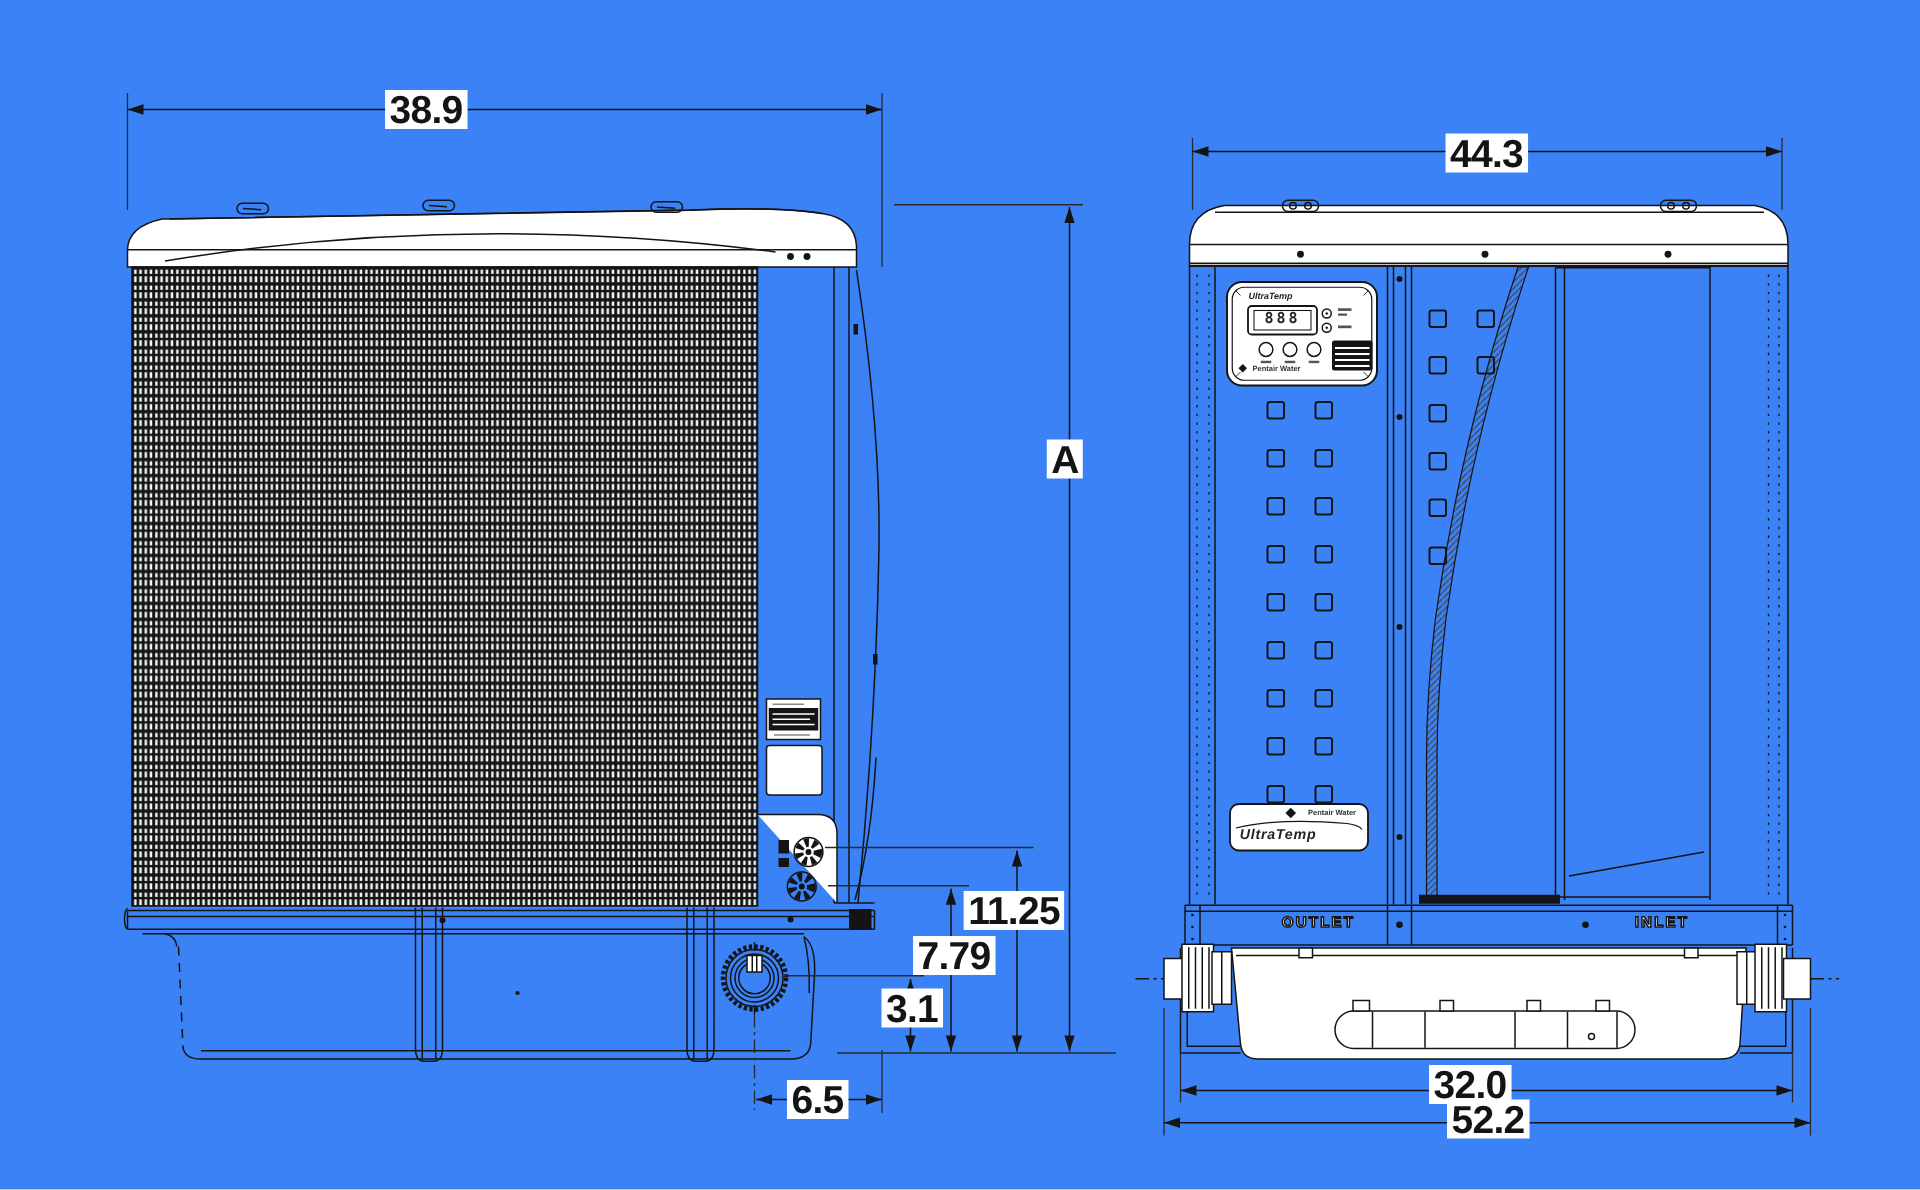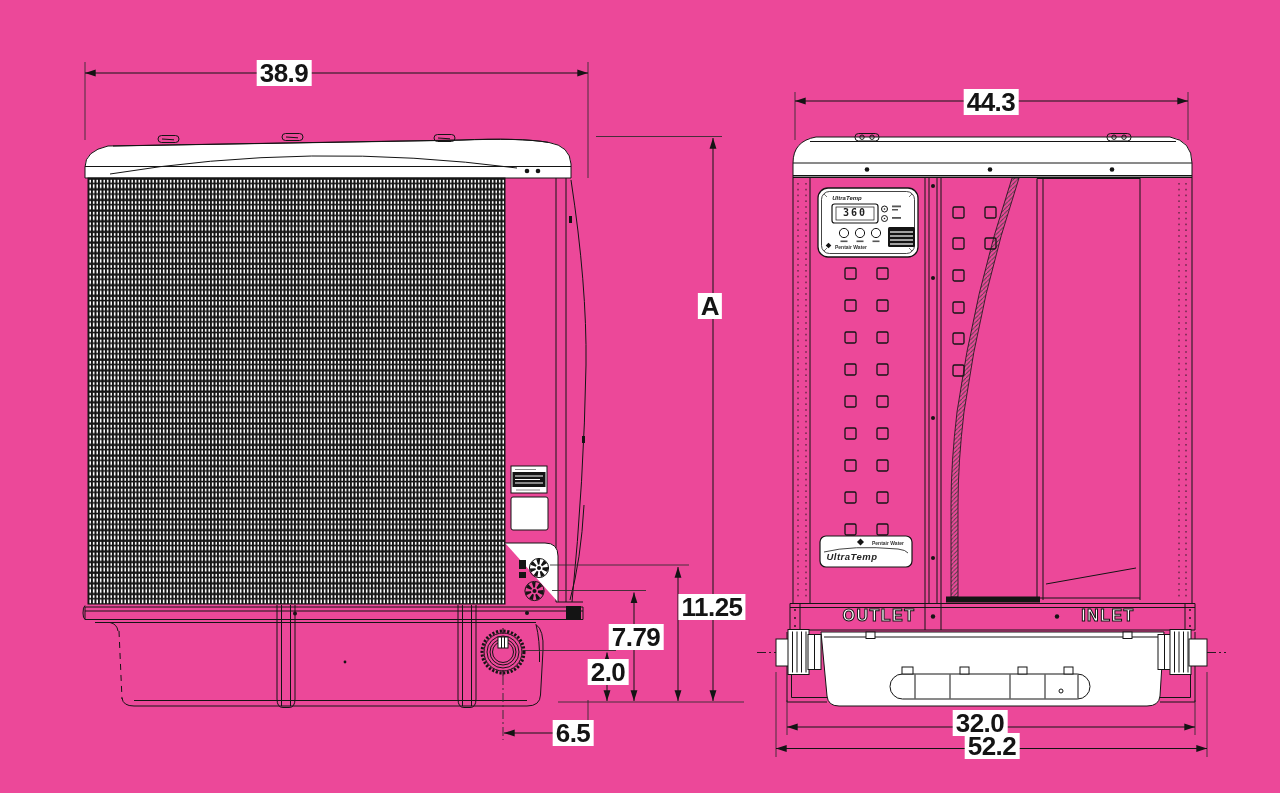--- a/index.html
+++ b/index.html
@@ -1,21 +1,21 @@
 <!DOCTYPE html>
 <html><head>
 <meta charset="utf-8">
 <style>
   html,body{margin:0;padding:0;background:#fff;}
-  .canvas{position:relative;width:1280px;height:793px;background:#ec4899;overflow:hidden;
+  .canvas{position:relative;width:1280px;height:793px;background:#3b82f6;overflow:hidden;
           font-family:"Liberation Sans",sans-serif;color:#141414;text-decoration:underline;}
   svg.art{position:absolute;left:0;top:0;}
   .lbl{position:absolute;transform:translate(-50%,-50%);white-space:nowrap;line-height:1;}
   .dlbl{font-weight:700;font-size:26px;letter-spacing:-0.5px;color:#141414;background:#fff;padding:0 3px;}
-  .stencil{font-weight:700;font-size:16px;letter-spacing:1.5px;color:#fff;
+  .stencil{font-weight:700;font-size:10px;letter-spacing:1.5px;color:#fff;
            -webkit-text-stroke:1px #141414;}
   @supports not (-webkit-text-stroke:1px black){.stencil{color:#222;}}
   .seg{font-family:"DejaVu Sans Mono",monospace;font-weight:700;font-size:10px;letter-spacing:2px;color:#222;}
   .tiny{font-size:6px;font-weight:700;font-style:italic;color:#222;}
   .micro{font-size:5px;font-weight:700;color:#333;}
   .script{font-size:9.5px;font-weight:700;font-style:italic;color:#222;letter-spacing:0.5px;}
   .f{fill:#141414;stroke:none;}
   .fg{fill:#555;stroke:none;}
   .sq{stroke-width:1.3;}
   .ext{stroke:#2a2a2a;stroke-width:0.85;}
@@ -359,29 +359,29 @@
   <path class="ext" d="M1207,672 V757"></path>
   <line class="dim" x1="795" y1="101" x2="1188" y2="101"></line>
   <line class="dim" x1="787" y1="727" x2="1195" y2="727"></line>
   <line class="dim" x1="776" y1="748.5" x2="1207" y2="748.5"></line>
 </g>
 </svg>
 
 <div class="lbl dlbl" style="left:284px;top:73px;">38.9</div>
 <div class="lbl dlbl" style="left:991px;top:102px;">44.3</div>
 <div class="lbl dlbl" style="left:710px;top:306px;">A</div>
-<div class="lbl dlbl" style="left:676px;top:607px;margin-left:36px;">11.25</div>
+<div class="lbl dlbl" style="left:676px;top:607px;">11.25</div>
 <div class="lbl dlbl" style="left:636px;top:637px;">7.79</div>
-<div class="lbl dlbl" style="left:608px;top:672px;">2.0</div>
-<div class="lbl dlbl" style="left:545px;top:733px;margin-left:28px;">6.5</div>
+<div class="lbl dlbl" style="left:608px;top:672px;">3.1</div>
+<div class="lbl dlbl" style="left:545px;top:733px;">6.5</div>
 <div class="lbl dlbl" style="left:980px;top:723px;text-align:center;">32.0</div>
 <div class="lbl dlbl" style="left:992px;top:746px;">52.2</div>
 
 <div class="lbl stencil" style="left:879px;top:616px;">OUTLET</div>
 <div class="lbl stencil" style="left:1108px;top:616px;text-align:right;">INLET</div>
 
-<div class="lbl seg" style="left:855px;top:213px;">360</div>
+<div class="lbl seg" style="left:855px;top:213px;">888</div>
 <div class="lbl tiny" style="left:847px;top:198px;">UltraTemp</div>
 <div class="lbl micro" style="left:851px;top:247px;">Pentair Water</div>
 <div class="lbl script" style="left:852px;top:557px;">UltraTemp</div>
 <div class="lbl micro" style="left:888px;top:543px;">Pentair Water</div>
 
 </div>
 
 </body></html>

